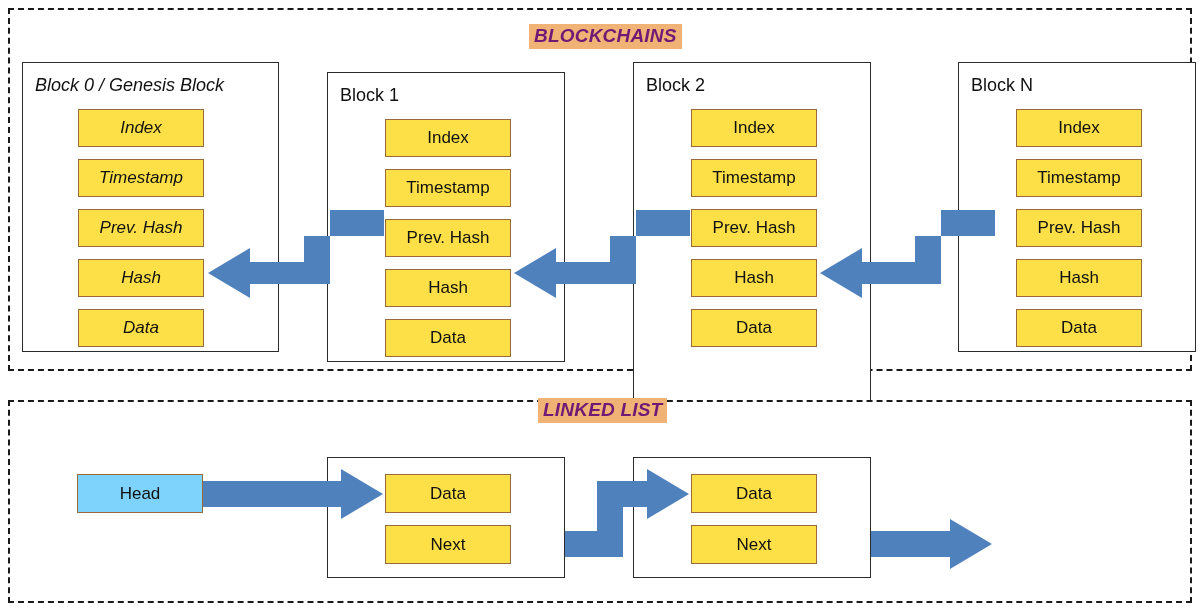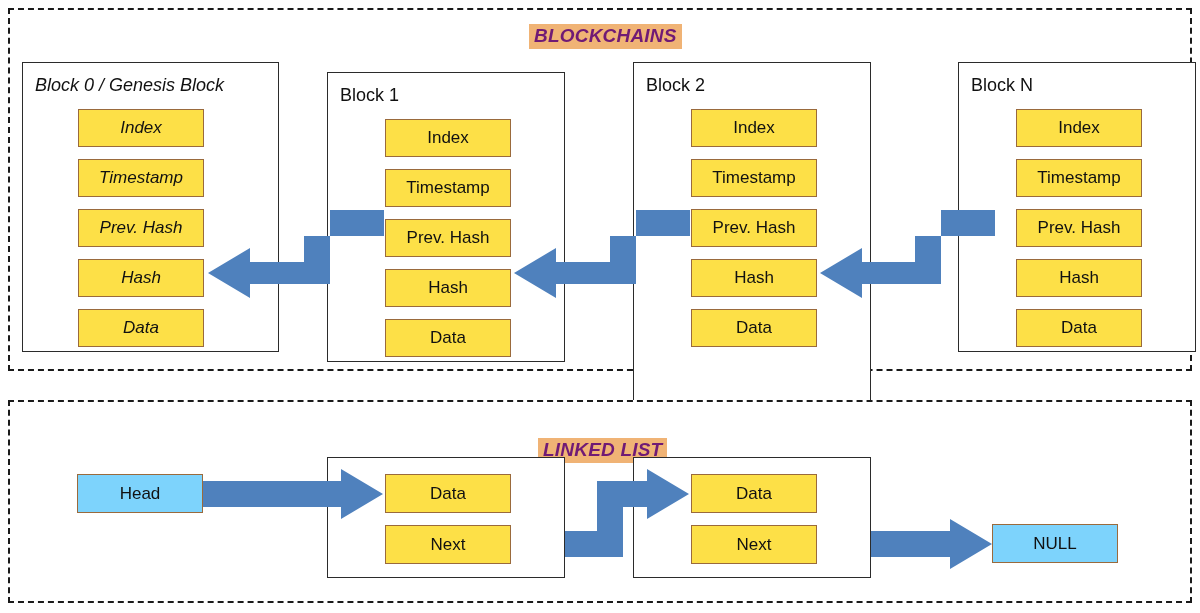--- a/index.html
+++ b/index.html
@@ -32,21 +32,21 @@
     font-style: italic;
     font-weight: bold;
     font-size: 19px;
     color: #701a75;
     background: #f0b375;
     padding: 1px 5px 2px 5px;
     white-space: nowrap;
     letter-spacing: 0.2px;
   }
   #blockchains-title { left: 529px; top: 24px; }
-  #linkedlist-title  { left: 538px; top: 438px; font-style: italic; }
+  #linkedlist-title  { left: 538px; top: 398px; font-style: italic; }
 
   
   .card {
     position: absolute;
     background: #ffffff;
     border: 1.6px solid #2b2b2b;
   }
   .card-title {
     position: absolute;
     left: 12px;
@@ -180,21 +180,20 @@
     </div>
   </div>
 
   <div class="node" id="node2">
     <div class="fields">
       <div class="field">Data</div>
       <div class="field">Next</div>
     </div>
   </div>
 
-  <div class="pill" id="null-box">NULL</div>
 
   <svg id="arrows" viewBox="0 0 1200 613">
 
     <polygon class="arrow-shape" points="384,210 384,236 304,236 304,262 250,262 250,248 208,273 250,298 250,284 330,284 330,210"></polygon>
 
     <polygon class="arrow-shape" points="690,210 690,236 610,236 610,262 556,262 556,248 514,273 556,298 556,284 636,284 636,210"></polygon>
 
     <polygon class="arrow-shape" points="995,210 995,236 915,236 915,262 862,262 862,248 820,273 862,298 862,284 941,284 941,210"></polygon>
 
     <polygon class="arrow-shape" points="203,481 341,481 341,469 383,494 341,519 341,507 203,507"></polygon>

